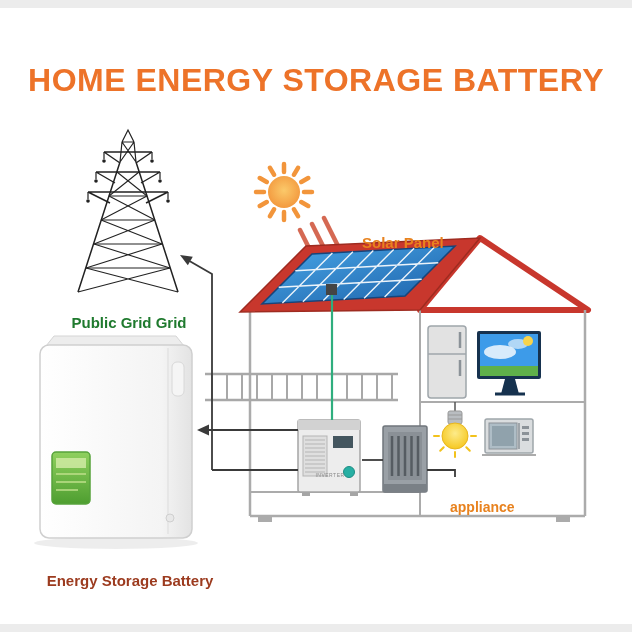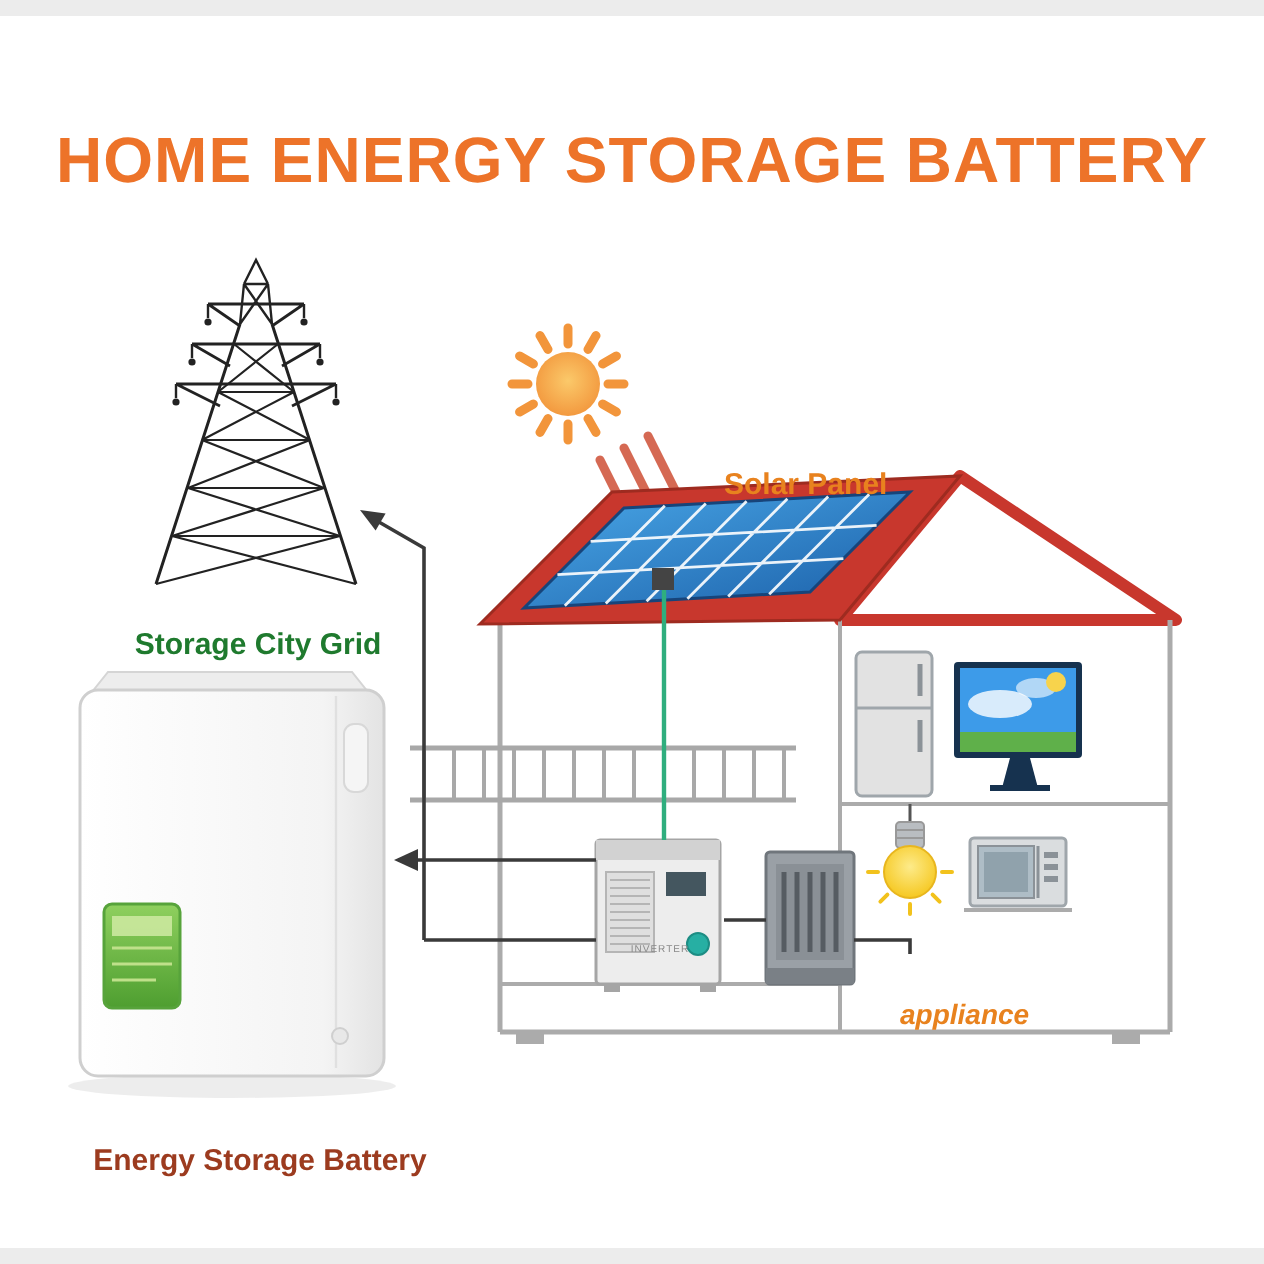--- a/index.html
+++ b/index.html
@@ -5,21 +5,21 @@
   html,body{margin:0;padding:0;background:#fff;}
   .stage{position:relative;width:632px;height:632px;background:#ffffff;overflow:hidden;
          font-family:"Liberation Sans",sans-serif;}
   .strip{position:absolute;left:0;width:632px;height:8px;background:#ECECEC;}
   .strip.top{top:0;} .strip.bottom{top:624px;}
   .title{position:absolute;left:0;top:62px;width:632px;text-align:center;
          font-size:32px;font-weight:800;letter-spacing:0.5px;}
   .lbl{position:absolute;font-weight:700;white-space:nowrap;margin-top:19px;}
   .lbl.grid{left:62px;top:295px;width:134px;text-align:center;font-size:15px;}
   .lbl.solar{left:362px;top:215px;font-size:15px;}
-  .lbl.appliance{left:450px;top:480px;font-size:14px;font-style:italic;}
+  .lbl.appliance{left:450px;top:480px;font-size:14px;}
   .lbl.battery{left:20px;top:553px;width:220px;text-align:center;font-size:15px;}
   .lbl.inverter{left:300px;top:453px;width:60px;text-align:center;font-size:5px;
                 font-weight:400;color:#8a8a8a;letter-spacing:0.5px;}
   svg{position:absolute;left:0;top:0;}
 </style>
 </head>
 <body>
 
 <div class="stage">
 
@@ -181,19 +181,19 @@
       <g>
         <rect x="52" y="452" width="38" height="52" rx="4" fill="url(#lcdGrad)" stroke="#57A33B" stroke-width="1.5"></rect>
         <rect x="56" y="458" width="30" height="10" fill="#CBE89E" opacity="0.9"></rect>
         <path d="M56 474 H86 M56 482 H86 M56 490 H78" stroke="#BFE08A" stroke-width="1.5"></path>
       </g>
       <circle cx="170" cy="518" r="4" fill="#E8E8E8" stroke="#CFCFCF"></circle>
     </g>
   </svg>
 
   <div class="title" style="color: rgb(237, 115, 41);">HOME ENERGY STORAGE BATTERY</div>
-  <div class="lbl grid" style="color: rgb(31, 122, 46);">Storage City Grid</div>
+  <div class="lbl grid" style="color: rgb(31, 122, 46);">Public Grid Grid</div>
   <div class="lbl solar" style="color: rgb(232, 130, 30);">Solar Panel</div>
   <div class="lbl appliance" style="color: rgb(232, 130, 30);">appliance</div>
   <div class="lbl battery" style="color: rgb(156, 59, 31); text-align: center;">Energy Storage Battery</div>
   <div class="lbl inverter">INVERTER</div>
 
 </div>
 
 </body></html>

